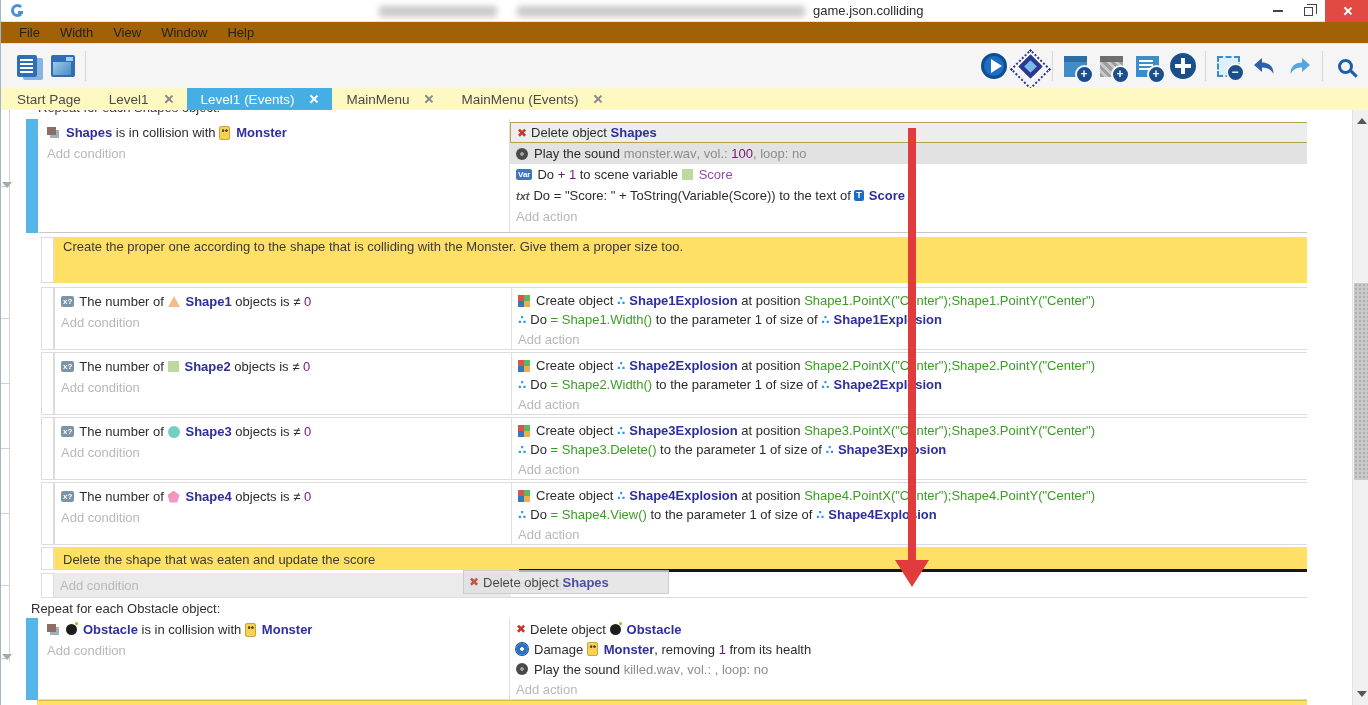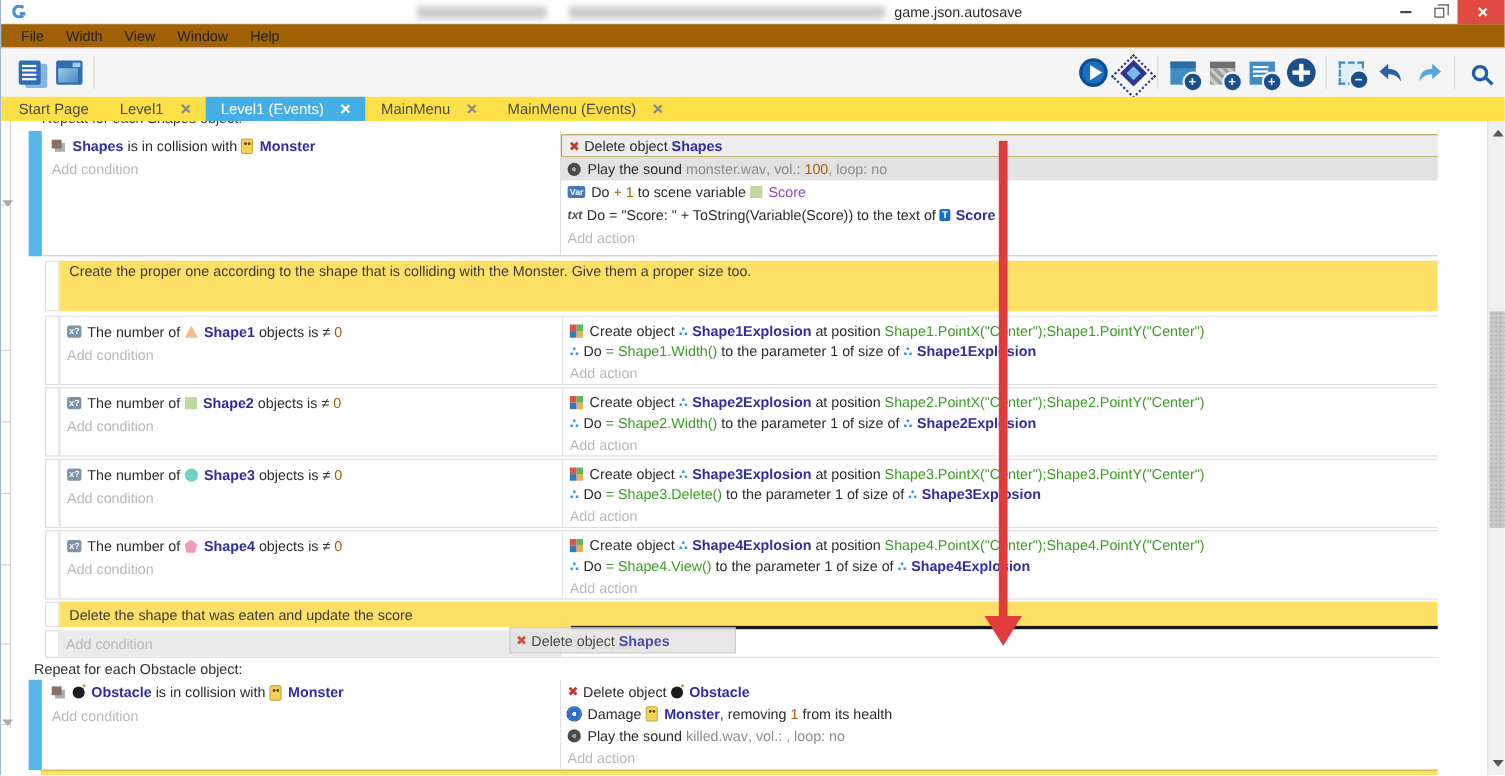--- a/index.html
+++ b/index.html
@@ -56,39 +56,39 @@
   .i-addcom{width:23px;height:21px;background:#3e8dc6;position:relative;}
   .i-addcom::before{content:"";position:absolute;left:3px;top:4px;width:14px;height:2px;background:#fff;box-shadow:0 4px 0 #fff,0 8px 0 #fff;}
   .i-addcircle{width:26px;height:26px;border-radius:50%;background:#1a4f8b;position:relative;}
   .i-addcircle::before{content:"";position:absolute;left:11px;top:5px;width:4px;height:16px;background:#fff;}
   .i-addcircle::after{content:"";position:absolute;left:5px;top:11px;width:16px;height:4px;background:#fff;}
   .i-delsel{width:23px;height:21px;border:2px dashed #3e8dc6;background:#ddeffa;}
   .i-search{width:15px;height:15px;border:3px solid #1b5fa8;border-radius:50%;position:relative;}
   .i-search::after{content:"";position:absolute;width:9px;height:3px;background:#1b5fa8;transform:rotate(45deg);right:-8px;bottom:-4px;}
 
   
-  .tabbar{position:absolute;left:0;top:88px;width:1368px;height:22px;background:#fde047;display:flex;align-items:stretch;padding-left:2px;}
+  .tabbar{position:absolute;left:0;top:88px;width:1368px;height:22px;background:#fef9c3;display:flex;align-items:stretch;padding-left:2px;}
   .tab{display:flex;align-items:center;padding:0 14px;color:#4a4a4a;font-size:13.5px;cursor:pointer;gap:14px;}
   .tab.active{background:#45aee5;color:#fff;}
   .xicon{position:relative;width:10px;height:10px;display:inline-block;}
 
   
   .sheet{position:absolute;left:0;top:110px;width:1306px;height:595px;background:#fff;overflow:hidden;}
   .treeline{position:absolute;left:8px;top:0;width:1px;height:552px;background:#d4d4d4;}
   .treestub{position:absolute;width:9px;height:1px;background:#cfcfcf;left:0;}
   .treearrow{position:absolute;left:0px;width:0;height:0;border-left:5px solid transparent;border-right:5px solid transparent;border-top:6px solid #a9a9a9;}
 
   .bluebar{position:absolute;background:#56b6e8;width:12px;}
   .bluebar.sub{width:13px;}
 
   .line{height:21px;display:flex;align-items:center;white-space:pre;overflow:hidden;}
   .addlabel{color:#b8b8b8;}
   .seg{white-space:pre;}
   .obj{color:#2e2e9e;font-weight:bold;}
-  .num{color:#a16207;}
+  .num{color:#701a75;}
   .expr{color:#3a9d23;}
   .param{color:#8c8c8c;}
   .purple{color:#9348b8;}
 
   .badge{display:inline-block;font-size:8px;line-height:9px;padding:1px 2px;border-radius:2px;margin-right:5px;font-weight:bold;}
   .ic-var{background:#3b78bf;color:#fff;}
   .ic-count{background:#7d93a8;color:#fff;}
   .ic-textobj{background:#1a6fc4;color:#fff;font-size:9px;}
   .icg{margin-right:4px;font-weight:bold;}
   .ic-txt{color:#555;font-style:italic;font-size:11px;font-weight:bold;margin-right:4px;}
@@ -144,21 +144,21 @@
 </style>
 </head>
 <body>
 
 <div id="app">
 
   <div class="titlebar">
     <div class="logo"></div>
     <div class="redact r1"></div>
     <div class="redact r2"></div>
-    <div class="titletext">game.json.autosave</div>
+    <div class="titletext">game.json.colliding</div>
     <div class="winbtn wb-min">
         <div class="bar"></div>
       </div>
     <div class="winbtn wb-rest">
         <div class="sq"></div>
       </div>
     <div class="winbtn wb-close">
         <div class="xmark white"></div>
       </div>
   </div>

